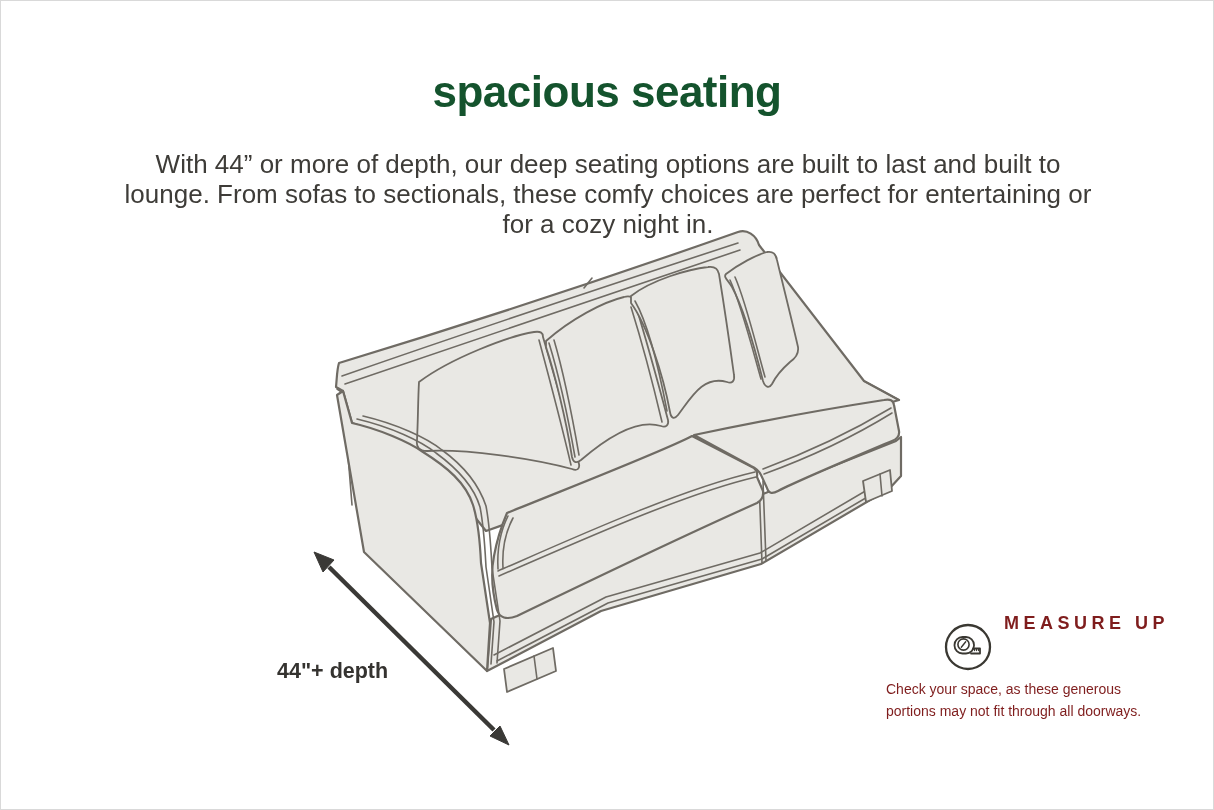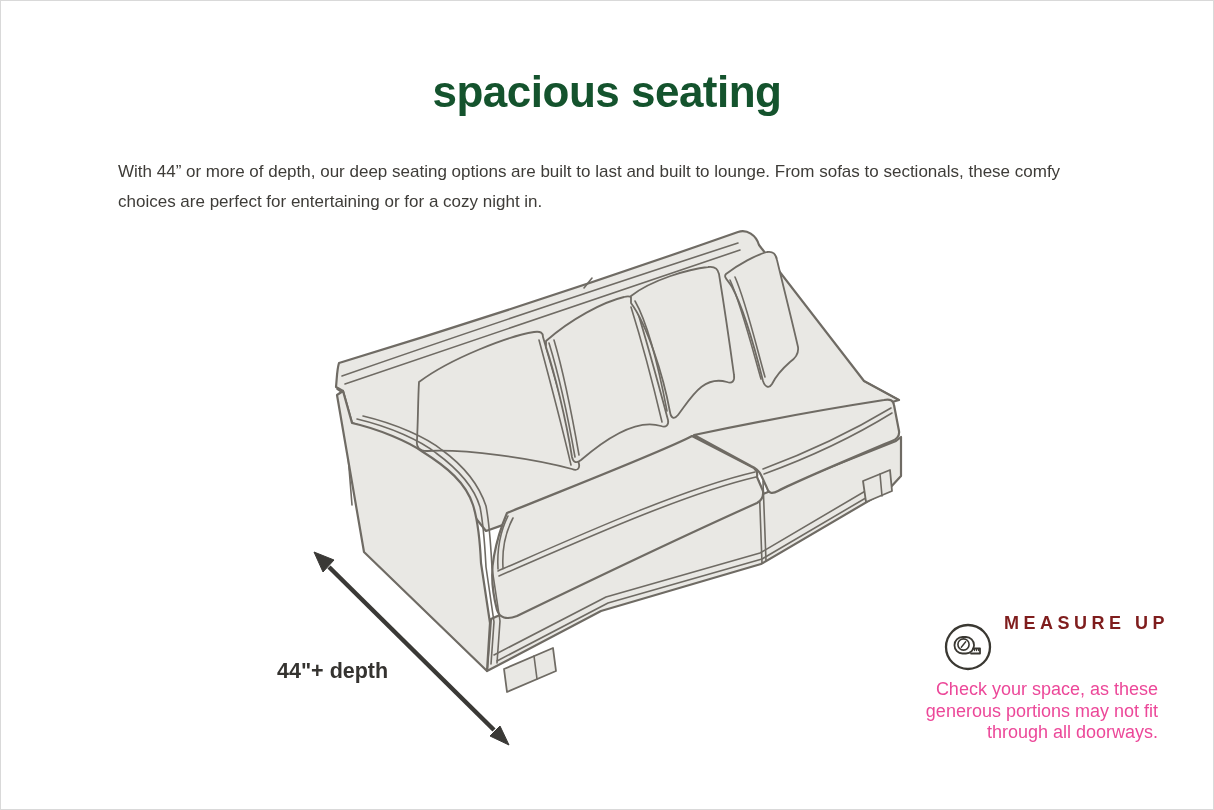--- a/index.html
+++ b/index.html
@@ -13,41 +13,41 @@
     overflow:hidden;
   }
   .title{
     position:absolute;left:0;top:66px;width:100%;
     text-align:center;
     font-size:44px;font-weight:bold;
     letter-spacing:-0.5px;
     color:#14532d;
   }
   .intro{
-    position:absolute;left:117px;top:156px;width:980px;
-    font-size:17px;line-height:30px;
+    position:absolute;left:117px;top:148px;width:980px;
+    text-align:center;
+    font-size:26px;line-height:30px;
     color:#3e3c38;
   }
   .sofa-wrap{position:absolute;left:250px;top:218px;width:710px;height:550px;}
   .dim-label{
     position:absolute;left:276px;top:658px;
     font-size:21.5px;font-weight:bold;color:#353330;
     white-space:nowrap;
   }
   .mu-icon{position:absolute;left:943px;top:622px;width:48px;height:48px;}
   .mu-heading{
     position:absolute;left:1003px;top:612px;
     font-size:18px;font-weight:bold;letter-spacing:4.5px;
     color:#7f1d1d;white-space:nowrap;
   }
   .mu-note{
     position:absolute;right:55px;top:678px;width:272px;
-    text-align:right;
-    font-size:18px;line-height:21.5px;
-    color:#ec4899;
+    font-size:14px;line-height:21.5px;
+    color:#7f1d1d;
   }
   svg .ln{fill:none;stroke:#6f6b64;stroke-width:1.6;stroke-linecap:round;stroke-linejoin:round;}
   svg .body{fill:#e9e8e4;stroke:#6f6b64;stroke-width:2.2;stroke-linejoin:round;stroke-linecap:round;}
   svg .thin{fill:#e9e8e4;stroke:#6f6b64;stroke-width:1.8;stroke-linejoin:round;stroke-linecap:round;}
 </style>
 </head>
 <body>
 
 <div class="page">
 

